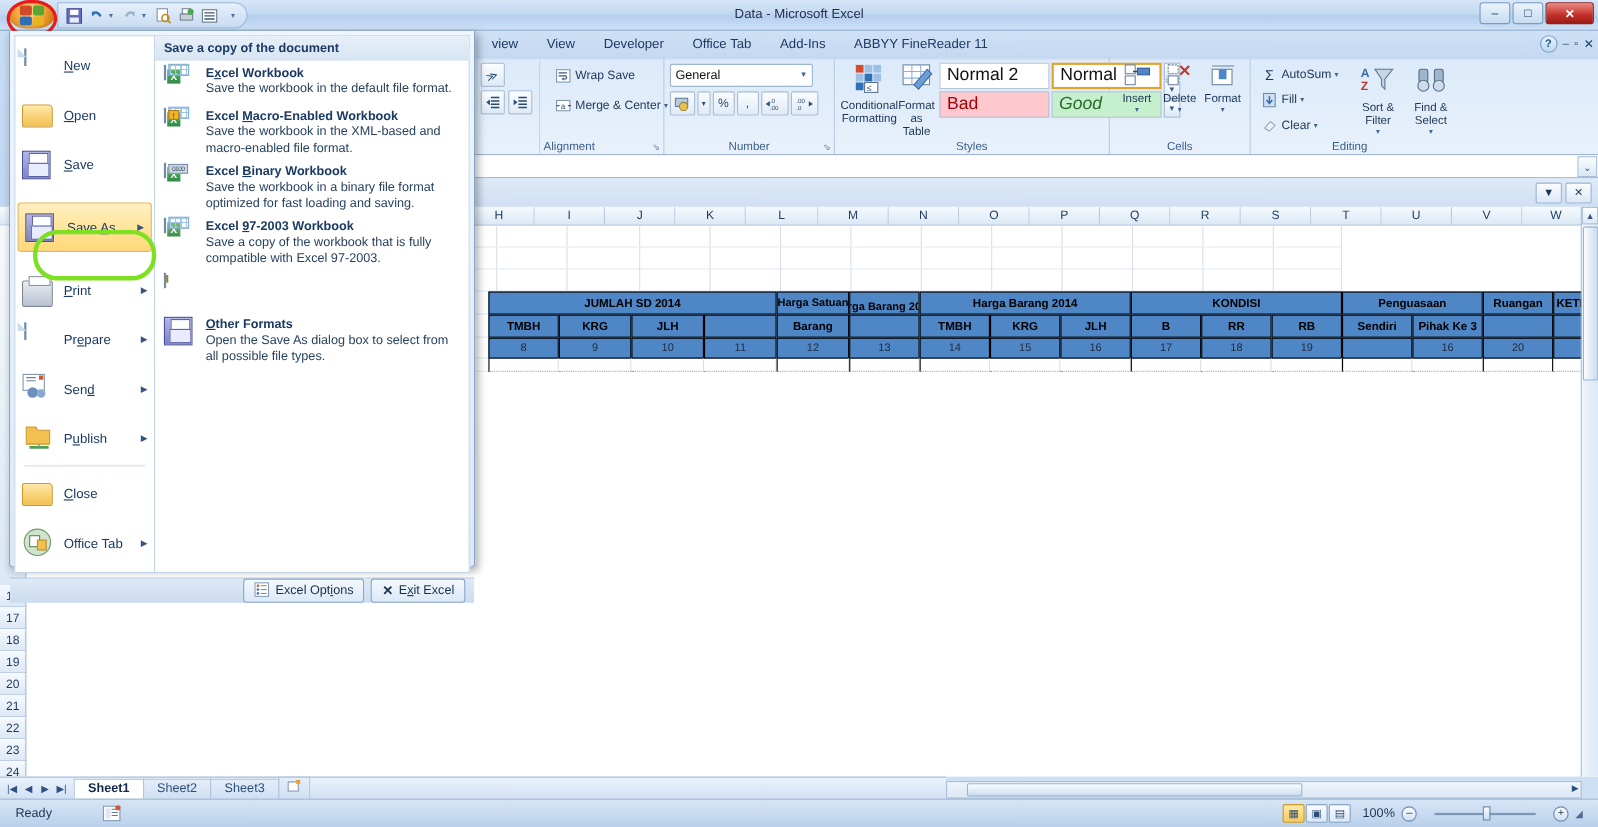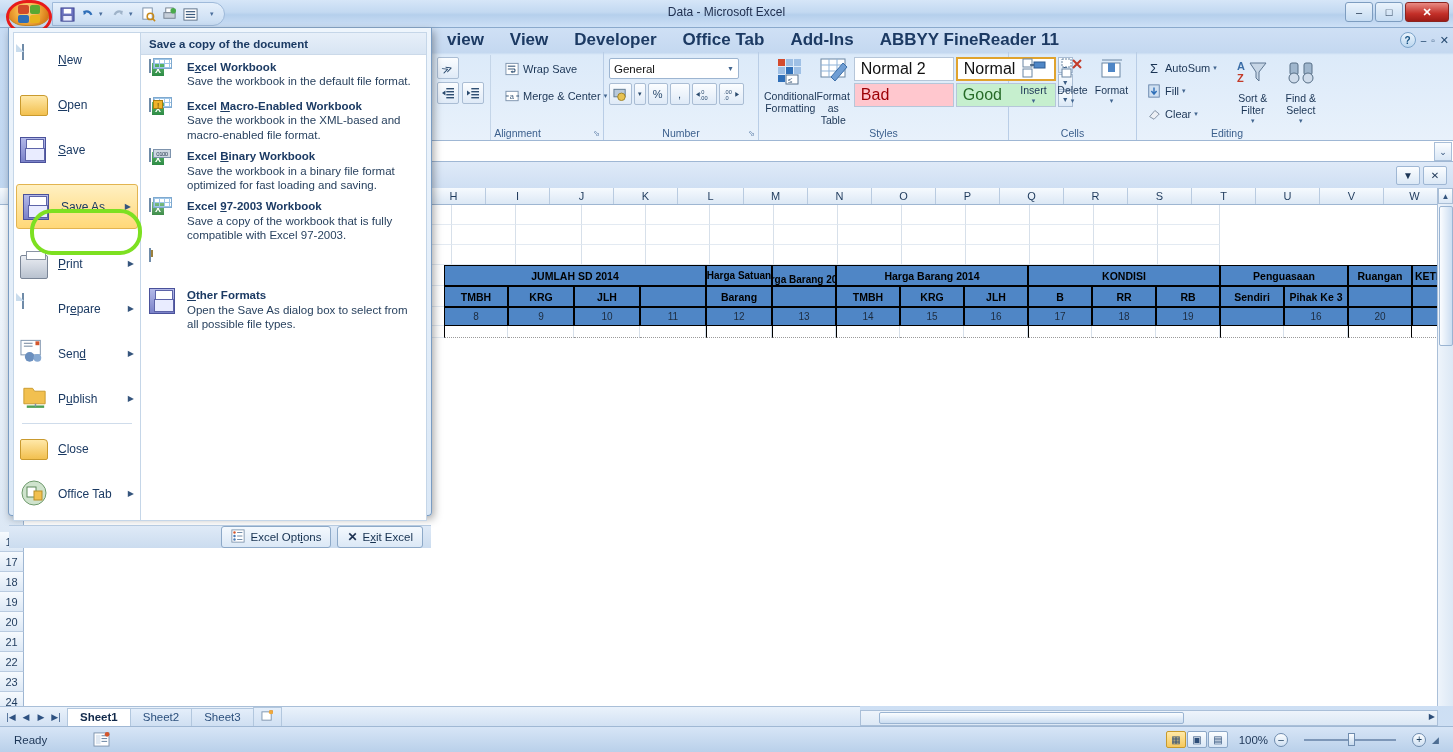--- a/index.html
+++ b/index.html
@@ -78,23 +78,22 @@
   
   .ribbon-area {
     position: absolute; left: 432px; top: 28px; width: 1021px; height: 112px;
     background: linear-gradient(to bottom, #cfe0f5 0%, #c4d8f0 22%, #dceaf9 24%, #e8f1fb 100%);
   }
   .tabstrip {
     position: absolute; left: 0; top: 0; height: 24px; width: 100%;
     display: flex; align-items: center; gap: 0px; padding-left: 2px;
   }
   .tab {
-    padding: 4px 13px 5px; font-size: 17px; color: #1c3a63;
+    padding: 4px 13px 5px; font-size: 12px; color: #1c3a63;
     border-radius: 3px 3px 0 0;
-    font-weight: bold;
   }
   .ribbon-body {
     position: absolute; left: 0; top: 24px; height: 88px; width: 100%;
     display: flex; align-items: stretch;
   }
   .rgroup {
     position: relative; border-right: 1px solid #b9cde6;
     padding: 3px 5px 0; display: flex; flex-direction: column;
   }
   .rgroup-label {
@@ -148,21 +147,21 @@
   .style-gallery {
     display: grid; grid-template-columns: 100px 100px; grid-template-rows: 24px 24px;
     gap: 2px; margin-left: 4px; margin-top: 2px;
   }
   .style-cell {
     border: 1px solid #b6c6d9; display: flex; align-items: center; padding-left: 6px;
     font-size: 16px; background: #fff; color: #111;
   }
   .style-cell.sel { border: 2px solid #e0a32e; }
   .style-cell.bad { background: #ffc7ce; color: #9c0006; }
-  .style-cell.good { background: #c6efce; color: #276b28; }
+  .style-cell.good { background: #c6efce; color: #276b28; font-style: italic; }
   .gal-scroll { display: flex; flex-direction: column; gap: 1px; margin-left: 2px; margin-top: 2px; }
   .gal-arrow {
     width: 15px; height: 16px; border: 1px solid #aabdd4; background: linear-gradient(to bottom,#fafdff,#dbe8f6);
     display: flex; align-items: center; justify-content: center; font-size: 7px; color: #3a5c84;
   }
 
   
   .cells-grp { width: 128px; }
   .editing-grp { width: 180px; }
   .ed-left { display: flex; flex-direction: column; gap: 1px; padding-top: 2px; }

